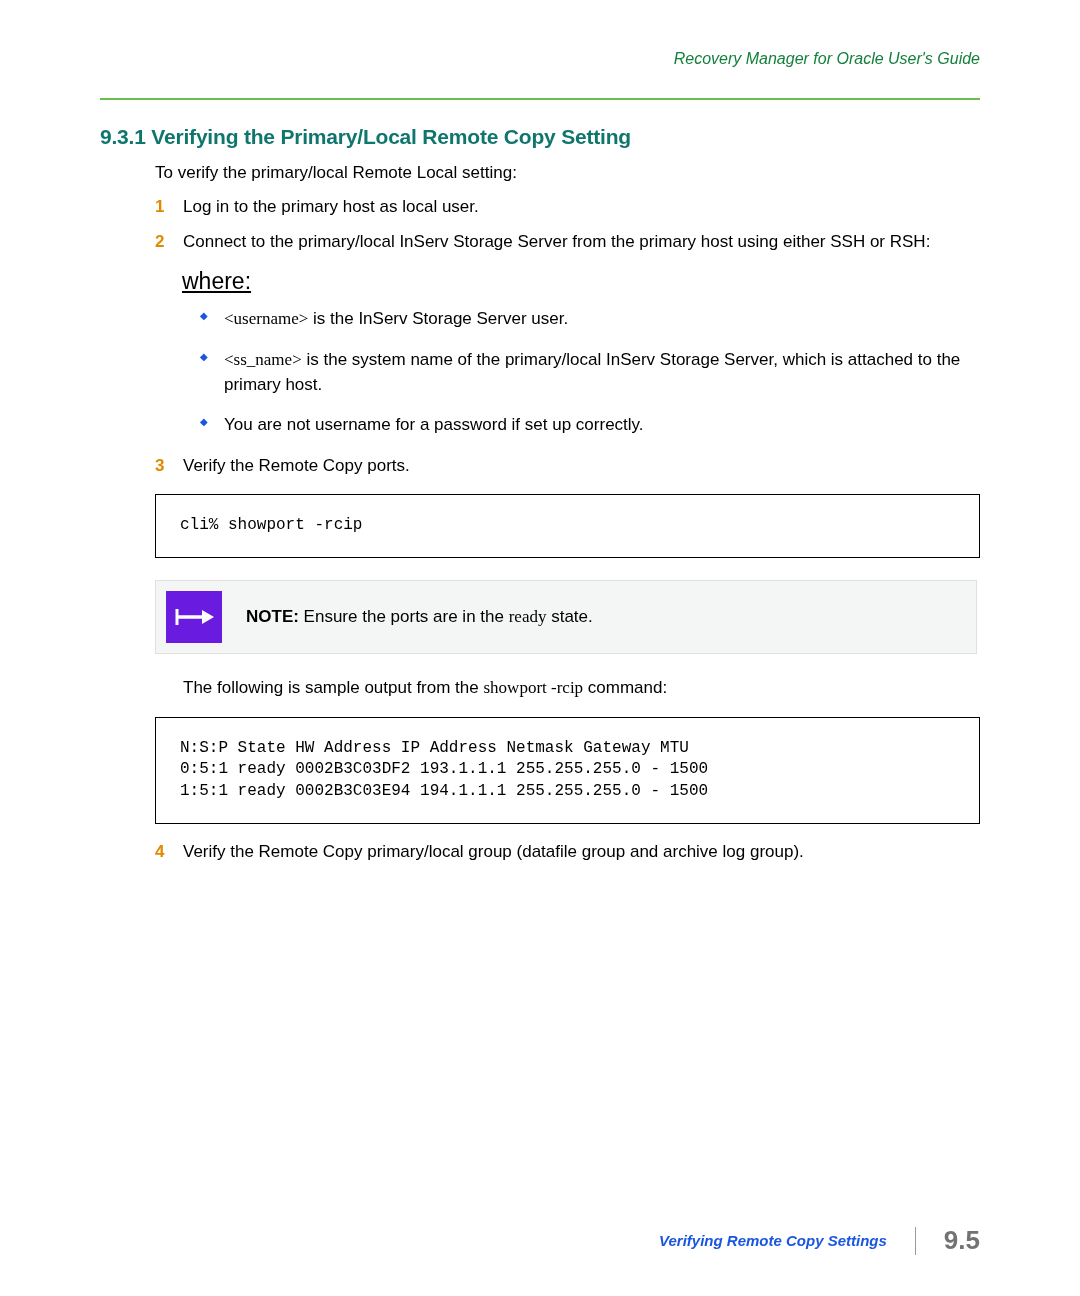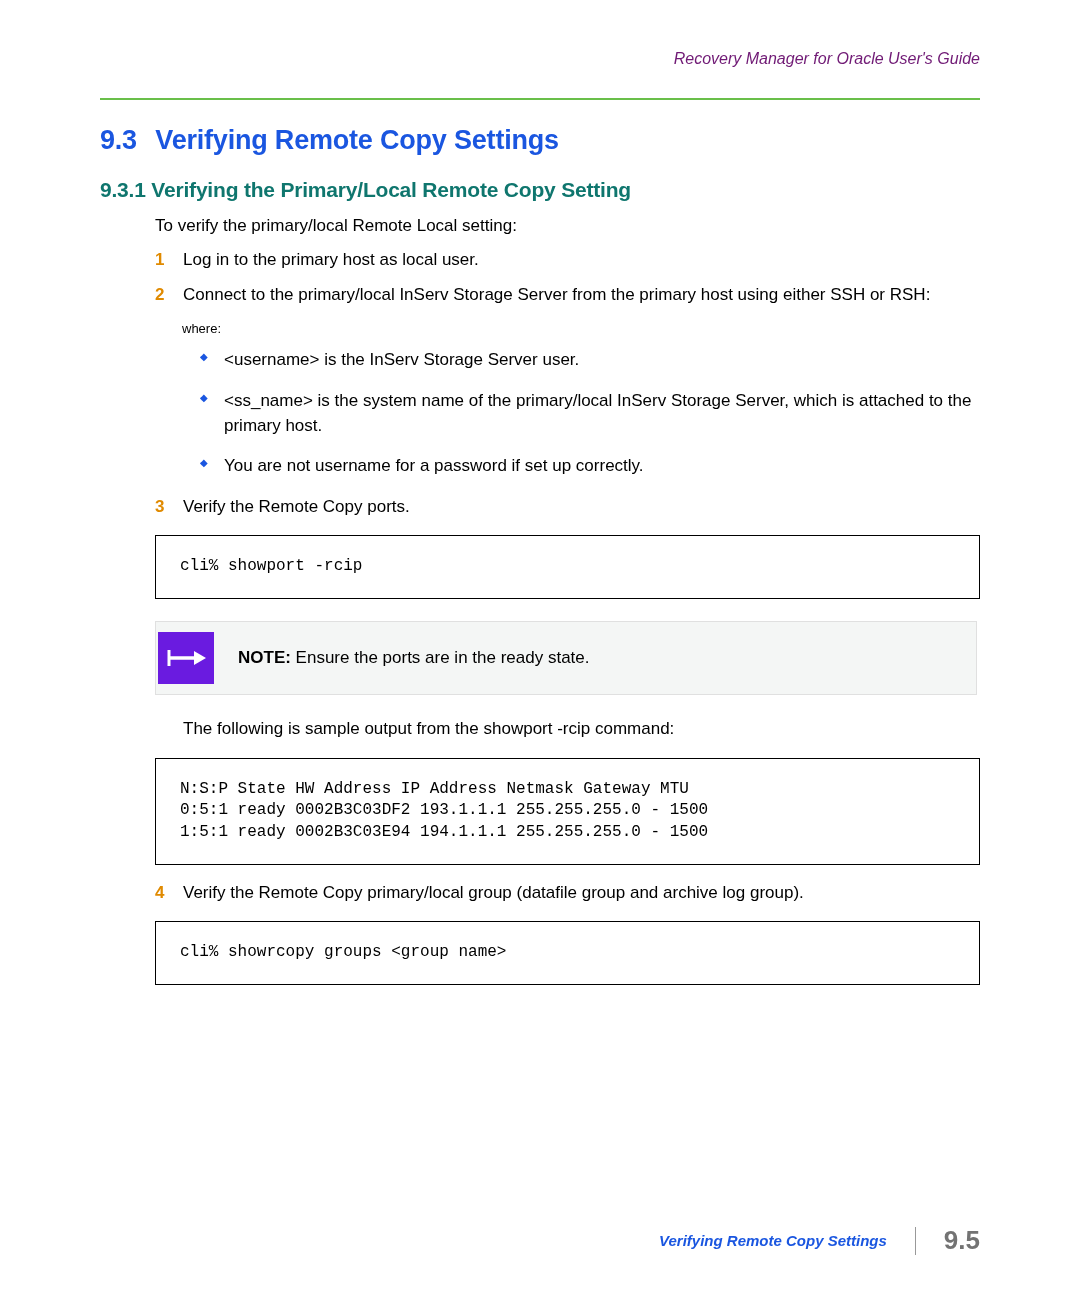--- a/index.html
+++ b/index.html
@@ -13,21 +13,21 @@
     height: 1296px;
     position: relative;
   }
   .page {
     padding: 50px 100px 40px 100px;
   }
   .header-right {
     text-align: right;
     font-style: italic;
     font-size: 16px;
-    color: #701a75;
+    color: #15803d;
     margin-bottom: 30px;
     font-family: "Segoe UI Light", "Helvetica Neue Light", Arial, sans-serif;
     font-weight: 300;
   }
   .rule {
     border: none;
     border-top: 2px solid #69bf4a;
     margin: 0 0 25px 0;
   }
   h1.section {
@@ -72,22 +72,23 @@
   .codebox {
     margin: 16px 0 16px 55px;
     border: 1.5px solid #000;
     padding: 20px 24px;
     font-family: "Courier New", monospace;
     font-size: 16px;
     white-space: pre;
     line-height: 1.35;
   }
   .where {
-    font-size: 13px;
+    font-size: 23px;
     margin: 14px 0 12px 82px;
+    text-decoration: underline;
   }
   ul.diamond {
     list-style: none;
     padding: 0;
     margin: 0 0 10px 100px;
   }
   ul.diamond > li {
     position: relative;
     padding-left: 24px;
     font-size: 17px;
@@ -95,29 +96,29 @@
     margin-bottom: 16px;
   }
   ul.diamond > li::before {
     content: "◆";
     position: absolute;
     left: 0;
     top: 2px;
     color: #1a56e0;
     font-size: 10px;
   }
-  .mono { font-family: Liberation Sans, sans-serif; }
+  .mono { font-family: Liberation Serif, serif; }
   .noteblock {
     display: flex;
     align-items: center;
     gap: 24px;
     margin: 22px 3px 22px 55px;
     background: #f4f6f5;
     border: 1px solid #e0e0e0;
-    padding: 10px 18px 10px 2px;
+    padding: 10px 18px 10px 10px;
     text-align: center;
   }
   .noteicon {
     width: 56px;
     height: 52px;
     background: #6a1be0;
     display: flex;
     align-items: center;
     justify-content: center;
     flex-shrink: 0;
@@ -157,24 +158,20 @@
     color: #737373;
   }
 </style>
 </head>
 <body>
 
 <div class="page">
   <div class="header-right">Recovery Manager for Oracle User's Guide</div>
   <hr class="rule">
 
-  <h1 class="section">
-    <span class="sec-num">9.3</span>
-    <span>Verifying Remote Copy Settings</span>
-  </h1>
 
   <h2 class="sub">
     <span>9.3.1</span>
     <span>Verifying the Primary/Local Remote Copy Setting</span>
   </h2>
 
   <p class="intro">To verify the primary/local Remote Local setting:</p>
 
   <ol class="num">
     <li>
@@ -232,20 +229,19 @@
 0:5:1 ready 0002B3C03DF2 193.1.1.1 255.255.255.0 - 1500
 1:5:1 ready 0002B3C03E94 194.1.1.1 255.255.255.0 - 1500</div>
 
   <ol class="num">
     <li>
       <span class="n">4</span>
       <span>Verify the Remote Copy primary/local group (datafile group and archive log group).</span>
     </li>
   </ol>
 
-  <div class="codebox">cli% showrcopy groups &lt;group name&gt;</div>
 </div>
 
 <div class="footer">
   <span class="title">Verifying Remote Copy Settings</span>
   <span class="divider"></span>
   <span class="pnum">9.5</span>
 </div>
 
 </body></html>

